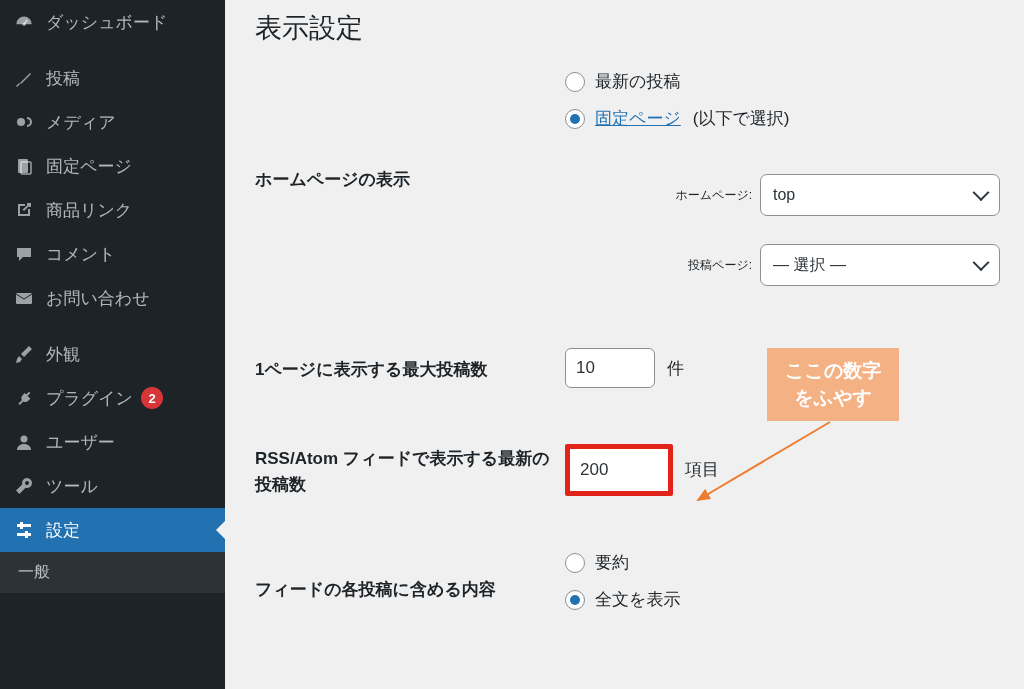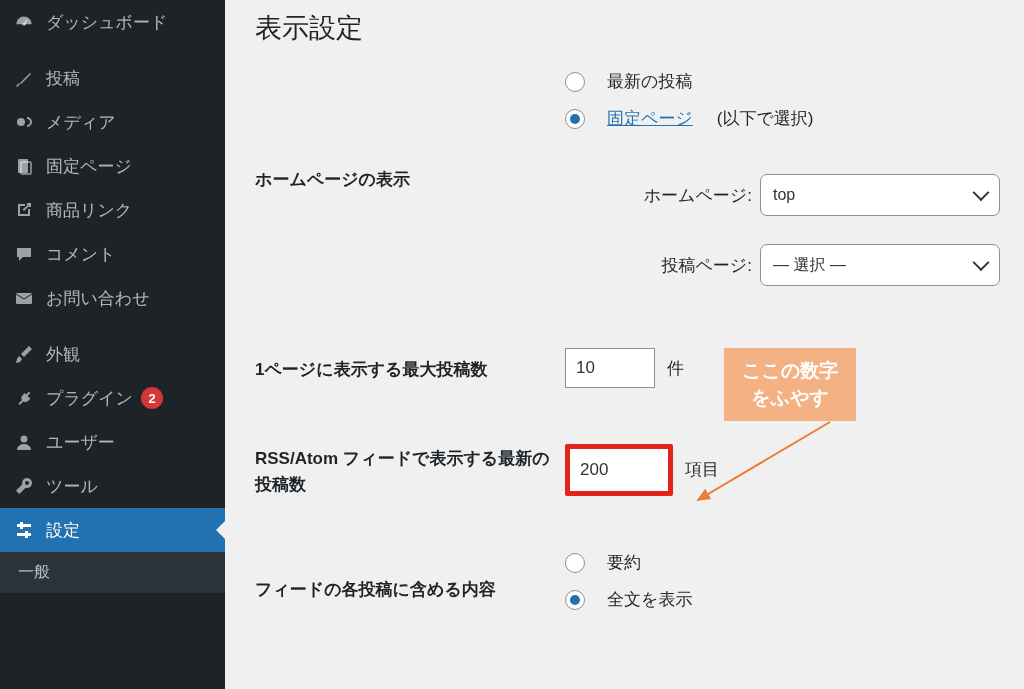--- a/index.html
+++ b/index.html
@@ -101,21 +101,20 @@
   padding-top: 4px;
   line-height: 1.5;
 }
 .form-field { flex: 1; }
 .radio-row {
   display: flex;
   align-items: center;
   font-size: 17px;
   color: #1d2327;
   padding-bottom: 14px;
-  gap: 12px;
 }
 .radio {
   width: 20px;
   height: 20px;
   border: 1px solid #8c8f94;
   border-radius: 50%;
   margin-right: 10px;
   display: inline-flex;
   align-items: center;
   justify-content: center;
@@ -131,21 +130,21 @@
 }
 .link-text { color: #2271b1; text-decoration: underline; }
 .sub-select-row {
   display: flex;
   align-items: center;
   justify-content: flex-end;
   padding: 30px 0 0 0;
 }
 .sub-select-row + .sub-select-row { padding-top: 28px; }
 .sub-select-label {
-  font-size: 17px;
+  font-size: 12px;
   color: #1d2327;
   margin-right: 8px;
 }
 .select {
   width: 240px;
   height: 42px;
   border: 1px solid #8c8f94;
   border-radius: 7px;
   background: #fff;
   padding: 0 34px 0 12px;
@@ -164,42 +163,42 @@
   width: 10px;
   height: 10px;
   border-right: 2px solid #2c3338;
   border-bottom: 2px solid #2c3338;
   transform: translateY(-70%) rotate(45deg);
 }
 .num-input {
   width: 90px;
   height: 40px;
   border: 1px solid #8c8f94;
-  border-radius: 0;
+  border-radius: 6px;
   background: #fff;
   padding: 0 10px;
   font-size: 17px;
   color: #2c3338;
   display: inline-flex;
   align-items: center;
 }
 .num-input.highlight {
   border: 5px solid #e2231a;
   border-radius: 2px;
   width: 108px;
   height: 52px;
 }
 .suffix {
   font-size: 17px;
   color: #1d2327;
   margin-left: 12px;
 }
 .annotation-box {
   position: absolute;
-  left: 724px;
+  left: 767px;
   top: 348px;
   background: #f4b183;
   color: #fff;
   font-size: 19px;
   font-weight: 600;
   text-align: center;
   padding: 10px 18px;
   line-height: 1.4;
   font-family: Liberation Serif, serif;
 }

